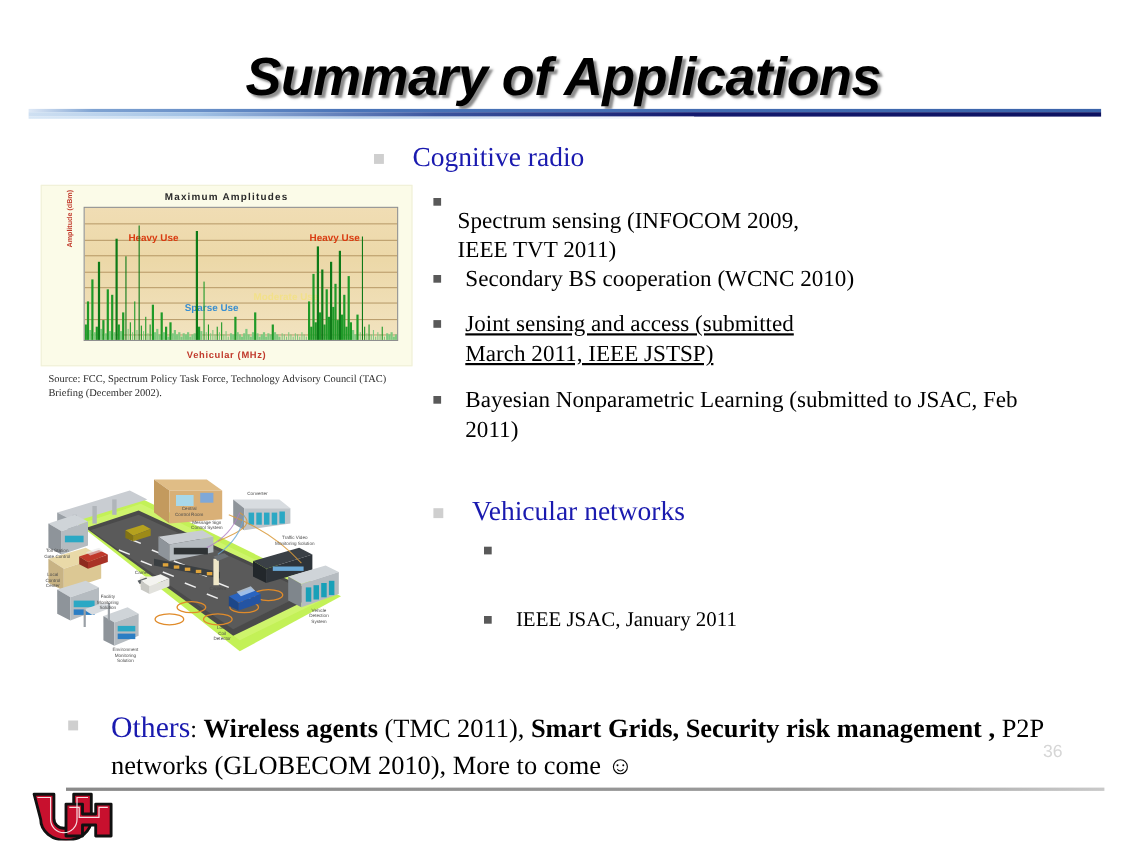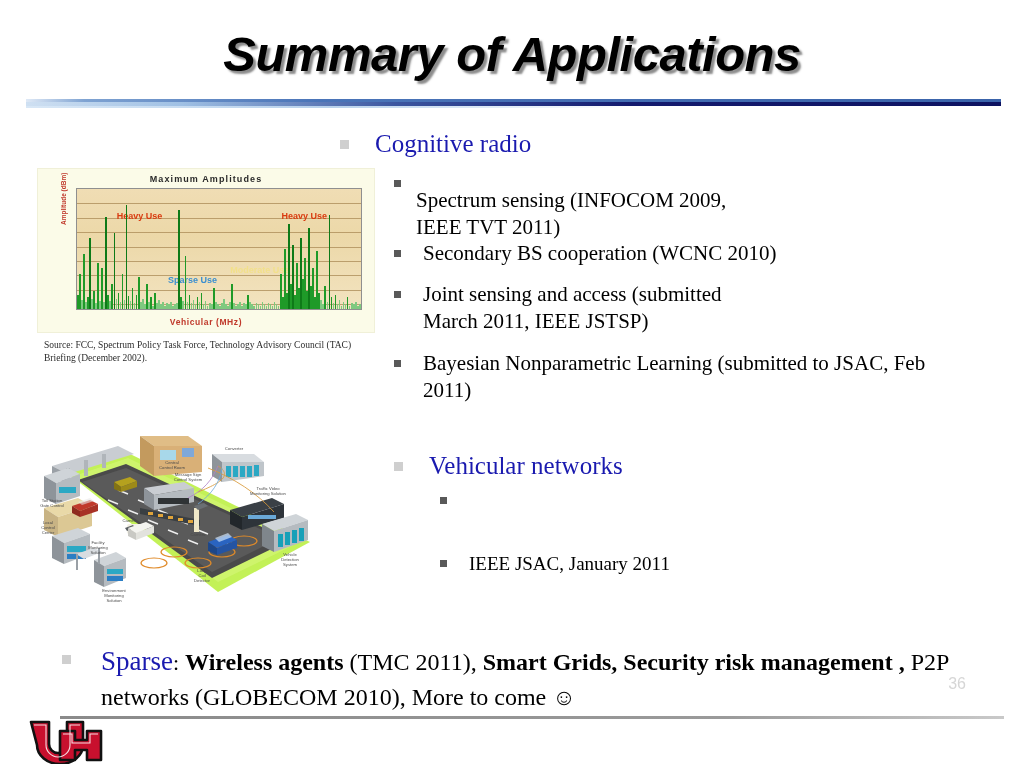--- a/index.html
+++ b/index.html
@@ -12,21 +12,21 @@
     height: 768px;
     position: relative;
     overflow: hidden;
     font-family: "Liberation Serif", "DejaVu Serif", serif;
   }
 
   
   .slide-title {
     position: absolute;
     left: 0;
-    top: 26px;
+    top: 42px;
     width: 1024px;
     text-align: center;
     font-family: "Liberation Sans", sans-serif;
     font-size: 49px;
     font-weight: bold;
     font-style: italic;
     letter-spacing: -0.5px;
     color: #000000;
     text-shadow: 3px 3px 2px rgba(120,120,120,0.85);
     white-space: nowrap;
@@ -434,21 +434,21 @@
 <div class="bullet-row" style="left:394px; top:170px; width:560px;flex-direction:column;">
   <div class="sq2"></div>
   <div class="lvl2-text" style="width:330px;">Spectrum sensing (INFOCOM 2009, IEEE TVT 2011)</div>
 </div>
 
 <div class="bullet-row" style="left:394px; top:240px; width:560px;">
   <div class="sq2"></div>
   <div class="lvl2-text" style="width:520px;">Secondary BS cooperation (WCNC 2010)</div>
 </div>
 
-<div class="bullet-row" style="left:394px; top:281px; width:560px;">
+<div class="bullet-row" style="left:394px; top:281px; width:560px;text-decoration:underline;">
   <div class="sq2"></div>
   <div class="lvl2-text" style="width:350px;">Joint sensing and access (submitted March 2011, IEEE JSTSP)</div>
 </div>
 
 <div class="bullet-row" style="left:394px; top:350px; width:580px;">
   <div class="sq2"></div>
   <div class="lvl2-text" style="width:520px;">Bayesian Nonparametric Learning (submitted to JSAC, Feb 2011)</div>
 </div>
 
 <div class="bullet-row" style="left:394px; top:451px; width:320px;">
@@ -643,21 +643,21 @@
     <text x="268" y="124">Vehicle</text>
     <text x="268" y="129">Detection</text>
     <text x="268" y="134">System</text>
   </g>
 </svg>
 </div>
 
 <div class="others-row">
   <div class="sq1" style="margin-top:13px;"></div>
   <div class="others-text">
-    <span class="others-kw" style="font-size:27px;">Sparse</span><span style="font-size:22px;">:</span>
+    <span class="others-kw" style="font-size:27px;">Others</span><span style="font-size:22px;">:</span>
     <span class="b">Wireless agents</span>
     <span>(TMC 2011),</span>
     <span class="b">Smart Grids,</span>
     <span class="b">Security risk management ,</span>
     <span>P2P networks (GLOBECOM 2010), More to come</span>
     <span class="smiley">☺</span>
   </div>
 </div>
 
 <div class="page-num">36</div>

